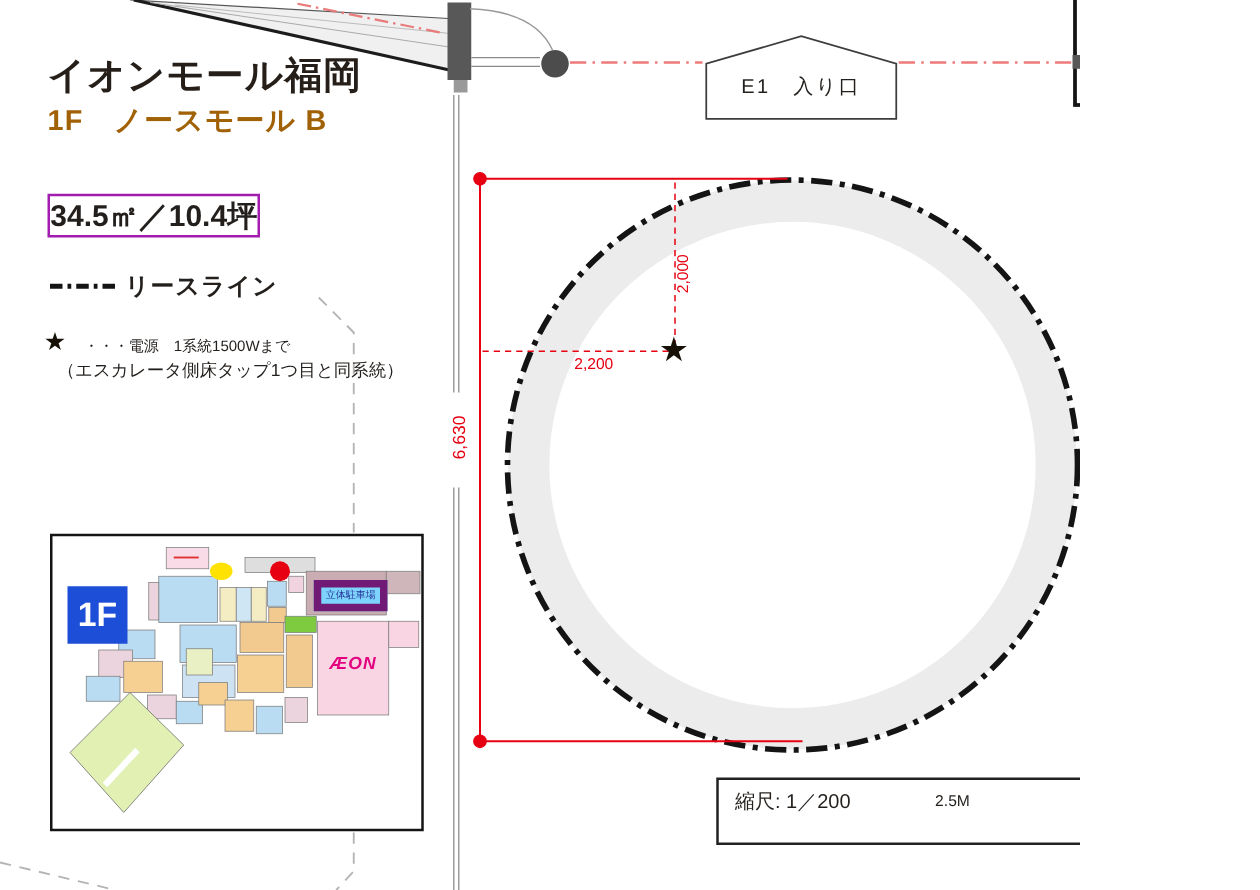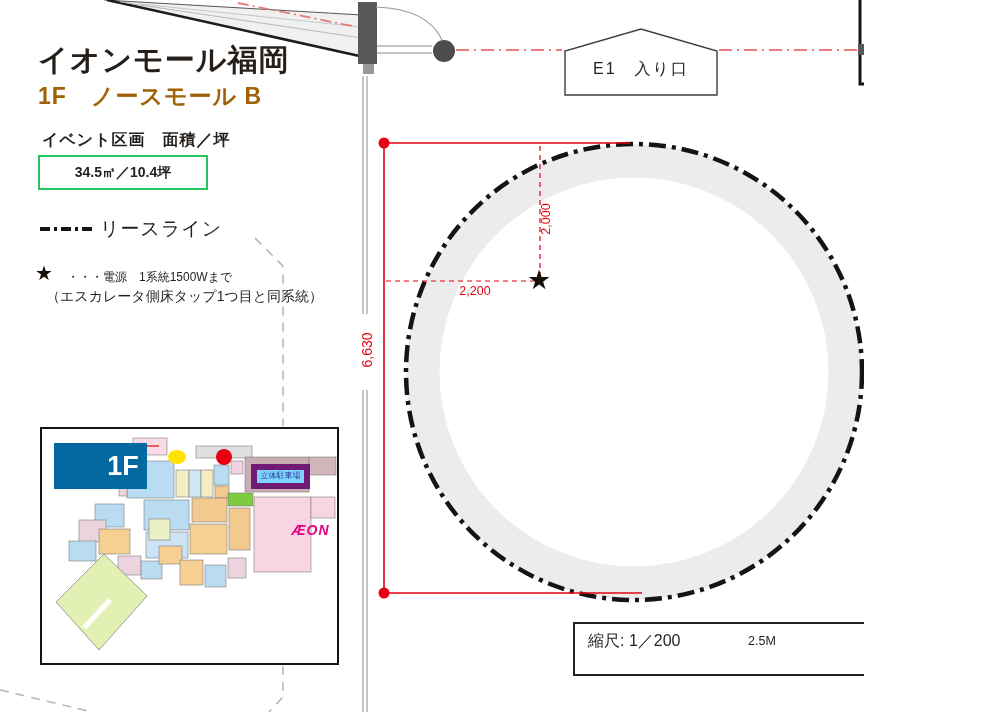--- a/index.html
+++ b/index.html
@@ -5,43 +5,43 @@
   html,body{margin:0;padding:0;background:#fff;}
   .canvas{
     position:relative;width:864px;height:712px;background:#ffffff;overflow:hidden;
     font-family:"Liberation Sans",sans-serif;color:#231f1c;
   }
   .canvas svg{position:absolute;left:0;top:0;}
   .t{position:absolute;white-space:nowrap;}
   .title{left:38px;top:40px;font-size:30px;font-weight:900;letter-spacing:1px;color:#261f19;}
   .subtitle{left:38px;top:81px;font-size:23px;font-weight:900;letter-spacing:1px;color:#a16207;}
   .section-label{left:42px;top:130px;font-size:16px;font-weight:700;letter-spacing:1px;}
-  .area-box{position:absolute;left:38px;top:155px;width:166px;height:31px;border:2px solid #22c55e;
-    display:flex;align-items:center;justify-content:center;font-size:14px;font-weight:700;background:#fff;}
-  .legend-label{left:100px;top:216px;font-size:19px;font-weight:400;letter-spacing:1px;}
+  .area-box{position:absolute;left:38px;top:155px;width:166px;height:31px;border:2px solid #a21caf;
+    display:flex;align-items:center;justify-content:center;font-size:24px;font-weight:700;background:#fff;}
+  .legend-label{left:100px;top:216px;font-size:19px;font-weight:700;letter-spacing:1px;}
   .legend-star{left:35px;top:261px;font-size:20px;color:#171007;}
   .note1{left:67px;top:269px;font-size:12px;font-weight:500;}
   .note2{left:46px;top:288px;font-size:14px;font-weight:500;}
   .e1-label{left:575px;top:59px;width:132px;text-align:center;font-size:16px;letter-spacing:2px;}
   .parking-label{left:925px;top:296px;writing-mode:vertical-rl;font-size:15.5px;letter-spacing:3px;}
   .red-dim{color:#e60012;font-size:13px;}
   .dim-6630{left:337px;top:342px;width:60px;text-align:center;transform:rotate(-90deg);font-size:14px;}
   .dim-2000{left:516px;top:212px;width:60px;text-align:center;transform:rotate(-90deg);font-size:12.5px;}
   .dim-2200{left:445px;top:284px;width:60px;text-align:center;font-size:12.5px;}
   .main-star{left:527px;top:264px;font-size:27px;color:#171007;}
   .scale-box{position:absolute;left:573px;top:622px;width:381px;height:50px;border:2px solid #222;background:#fff;}
   .scale-label{left:588px;top:631px;font-size:16px;font-weight:500;}
   .scale-mid{left:737px;top:634px;width:50px;text-align:center;font-size:12.5px;}
   .scale-end{left:906px;top:634px;width:50px;text-align:center;font-size:12.5px;}
-  .map-1f{position:absolute;left:54px;top:443px;width:48px;height:46px;background:#0369a1;color:#fff;
-    display:flex;align-items:center;justify-content:center;font-size:27px;font-weight:800;padding-left:45px;}
+  .map-1f{position:absolute;left:54px;top:469px;width:48px;height:46px;background:#1d4ed8;color:#fff;
+    display:flex;align-items:center;justify-content:center;font-size:27px;font-weight:800;}
   .map-parking{position:absolute;left:251px;top:464px;width:47px;height:13px;background:#7dd3fc;border:6px solid #701a75;
     color:#27359b;font-size:8px;display:flex;align-items:flex-start;justify-content:center;}
   .map-aeon{left:254px;top:522px;width:57px;text-align:center;color:#e4007f;font-size:14px;font-weight:800;
-    font-style:italic;letter-spacing:1px;padding-left:28px;}
+    font-style:italic;letter-spacing:1px;}
 </style>
 </head>
 <body>
 
 <div class="canvas">
 
   <svg width="1008" height="712" viewBox="0 0 1008 712">
 
     <g>
       <polygon points="104,0 362,15 362,57 110,0" fill="#f0f0f0"></polygon>
@@ -151,21 +151,20 @@
       <rect x="228" y="558" width="18" height="20" fill="#ecd4de"></rect>
       <polygon points="56,602 104,554 147,596 99,650" fill="#e2f0b4" stroke="#666"></polygon>
       <line x1="84" y1="628" x2="110" y2="600" stroke="#fff" stroke-width="5"></line>
       <ellipse cx="177" cy="457" rx="9" ry="7" fill="#ffe200" stroke="none"></ellipse>
       <circle cx="224" cy="457" r="8" fill="#e60012" stroke="none"></circle>
     </g>
   </svg>
 
   <div class="t title">イオンモール福岡</div>
   <div class="t subtitle">1F　ノースモール B</div>
-  <div class="t section-label">イベント区画　面積／坪</div>
   <div class="area-box">
     <span>34.5㎡／10.4坪</span>
   </div>
 
   <div class="t legend-label">リースライン</div>
   <span class="t legend-star">★</span>
   <div class="t note1">・・・電源　1系統1500Wまで</div>
   <div class="t note2">（エスカレータ側床タップ1つ目と同系統）</div>
 
   <div class="t e1-label">E1　入り口</div>

